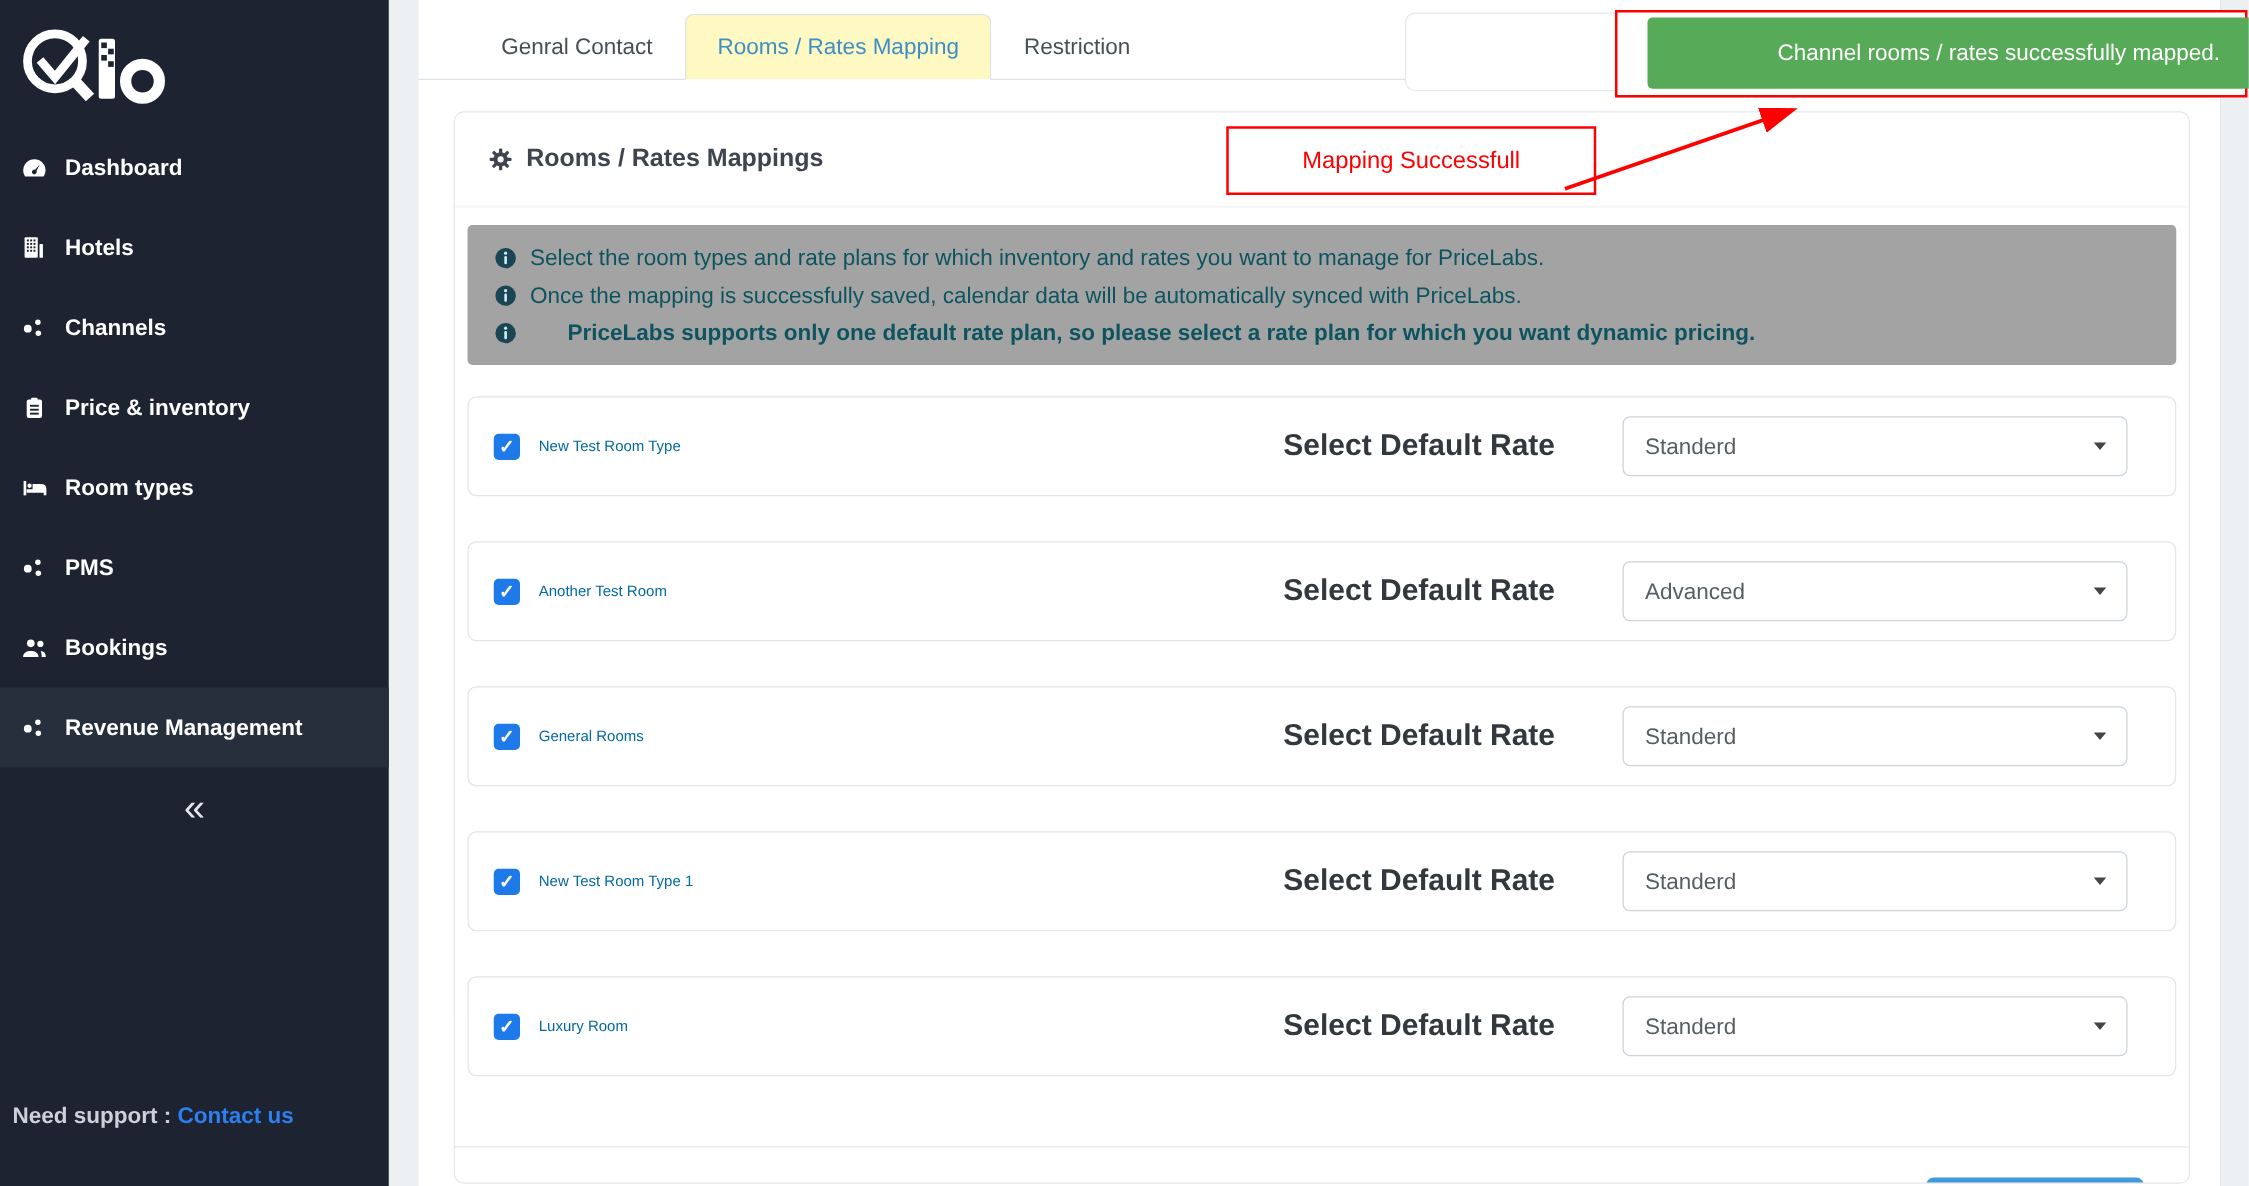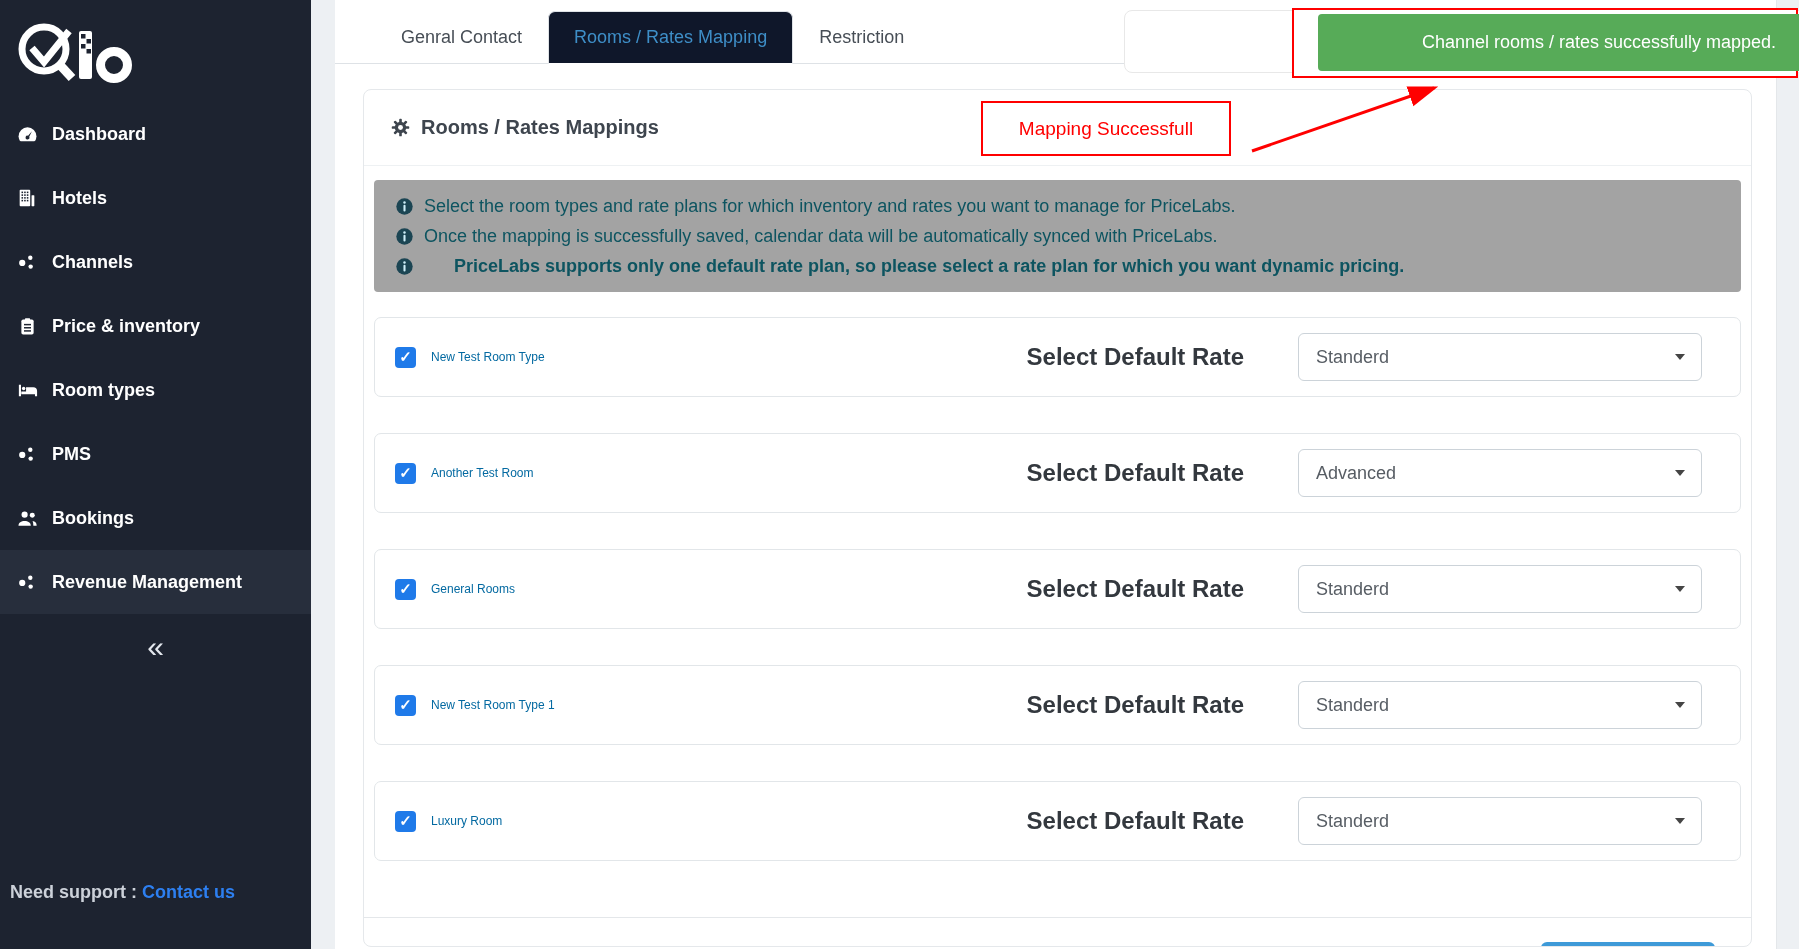--- a/index.html
+++ b/index.html
@@ -31,21 +31,21 @@
   
   .panel {
     position:absolute; left:335px; top:0; width:1442px; height:949px;
     background:#fff; border-right:1px solid #e4e7ea; z-index:1;
   }
   .tabs { display:flex; padding:11px 0 0 40px; border-bottom:1px solid #dee2e6; }
   .tab {
     padding:15px 25px; font-size:18px; color:#474e56; cursor:pointer;
     border:1px solid transparent; border-radius:7px 7px 0 0; margin-bottom:-1px; background:transparent;
   }
-  .tab.active { border-color:#dee2e6 #dee2e6 #fff; color:#3e8ec7; background:#0f172a; }
+  .tab.active { border-color:#dee2e6 #dee2e6 #fff; color:#3e8ec7; background:#fef9c3; }
 
   .card {
     margin:25px 24px 0 28px; border:1px solid #e5e8eb; border-radius:8px;
     height:858px; overflow:hidden; background:#fff;
   }
   .card-header {
     display:flex; align-items:center; gap:10px; padding:26px;
     border-bottom:1px solid #eef1f3; font-size:20px; font-weight:700; color:#3e454e;
   }
   .card-body { padding:14px 10px 20px; }
@@ -101,21 +101,21 @@
   .toast {
     position:absolute; left:1318px; top:14px; width:562px; height:57px;
     background:#57ab58; border-radius:4px; color:#fff; font-size:18px;
     display:flex; align-items:center; justify-content:center; z-index:7;
   }
   .toast-close {
     position:absolute; right:15px; top:50%; transform:translateY(-50%);
     color:rgba(255,255,255,.75); font-size:25px; font-weight:400; line-height:20px; cursor:pointer;
   }
   .note-box {
-    position:absolute; left:981px; top:101px; width:250px; height:55px;
+    position:absolute; left:981px; top:101px; width:296px; height:55px;
     background:#fff; border:2px solid #ff0000; z-index:6;
     display:flex; align-items:center; justify-content:center;
     color:#ff0000; font-size:19px;
   }
   .arrow-layer { position:absolute; left:1230px; top:68px; width:230px; height:95px; z-index:8; pointer-events:none; }
 </style>
 </head>
 <body>
 
 <div class="sidebar">

